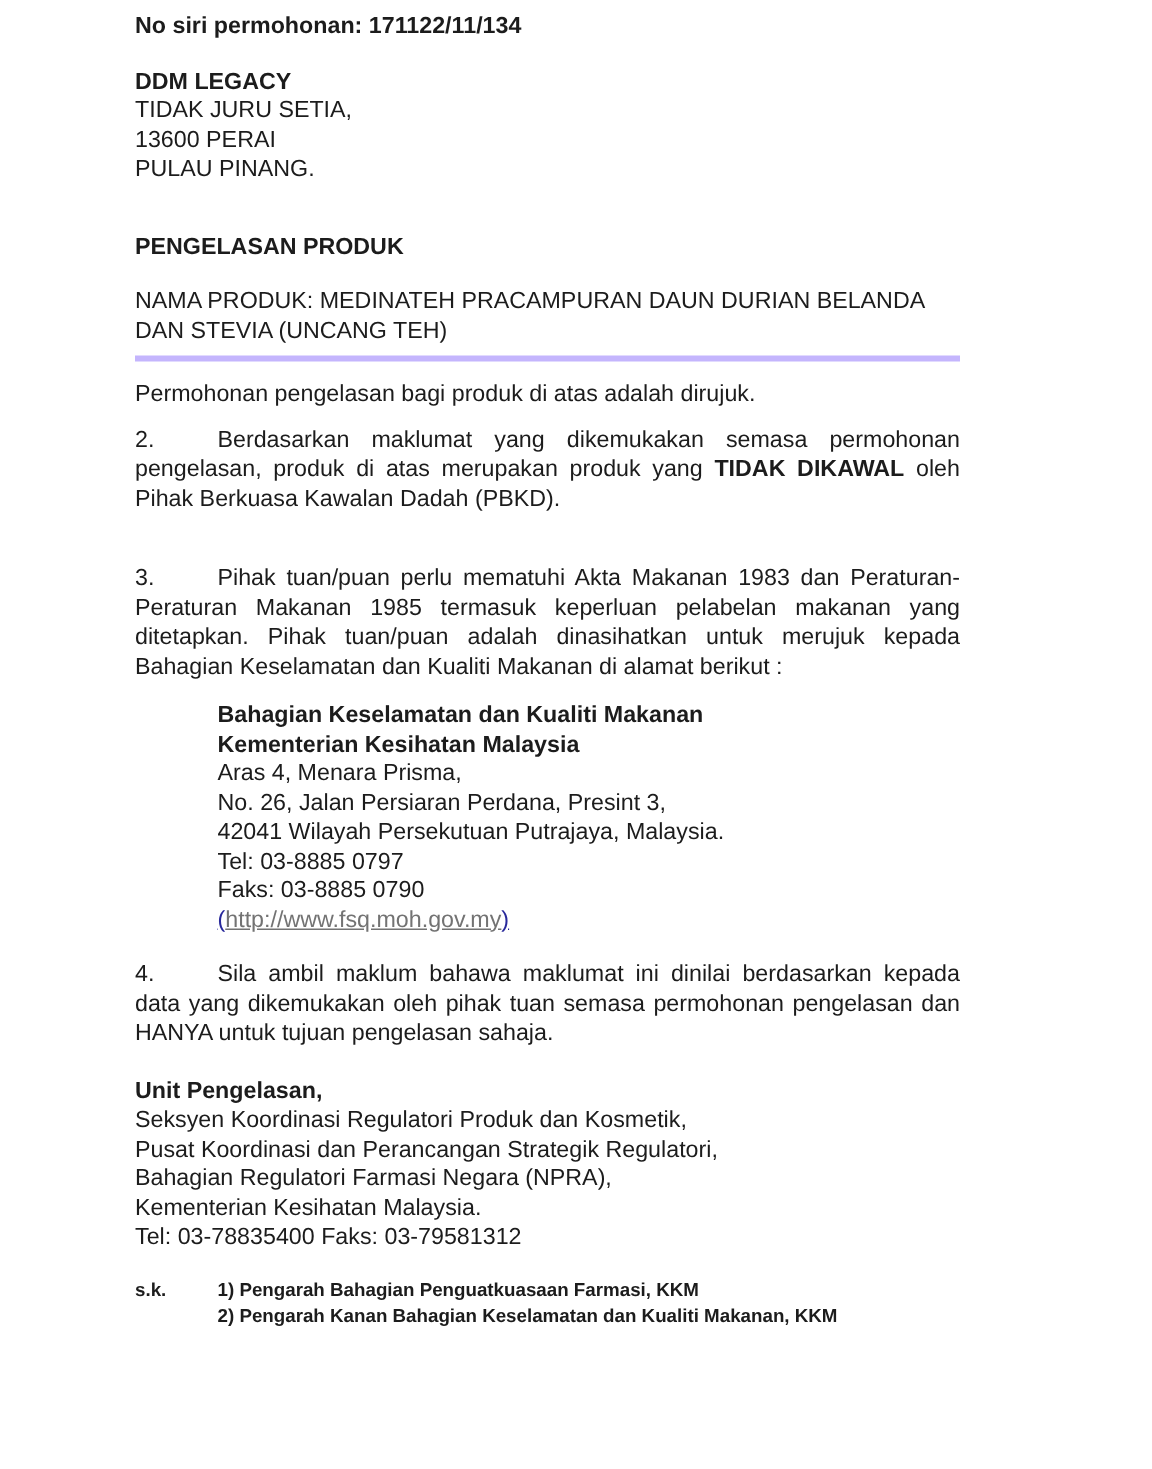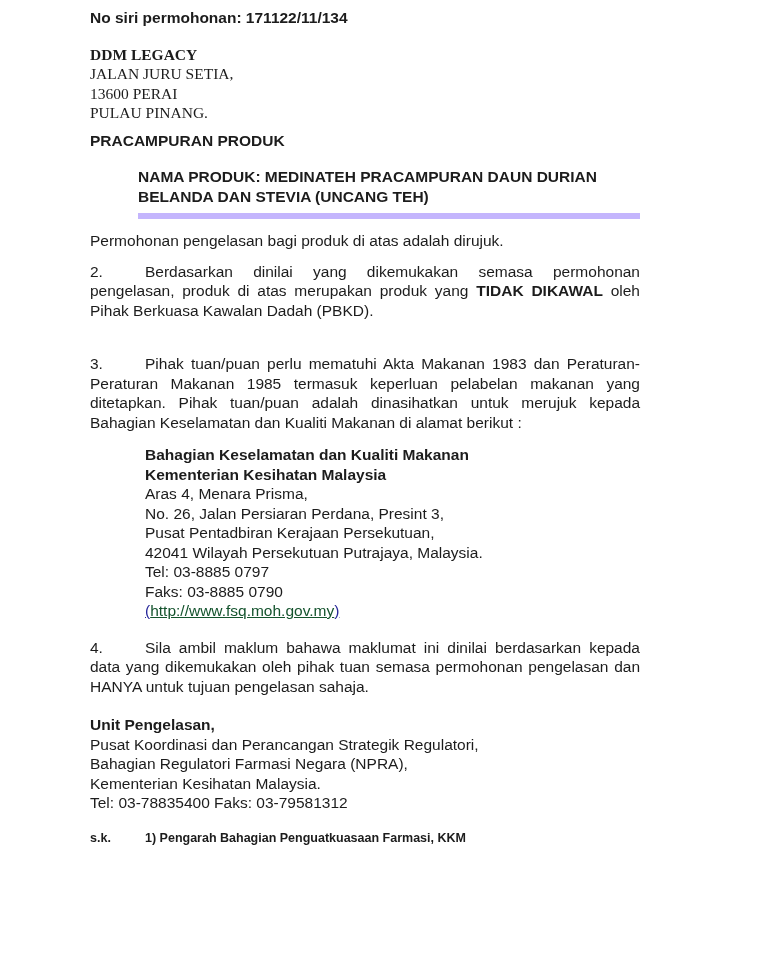--- a/index.html
+++ b/index.html
@@ -18,32 +18,31 @@
     font-size: 15.5px;
     line-height: 19.5px;
     color: #1c1c1c;
     overflow: hidden;
   }
   .b { font-weight: bold; }
   .line { display: block; }
 
   .serial { font-weight: bold; margin-bottom: 17px; }
 
-  .recipient { margin-bottom: 8px; font-family: Liberation Serif, serif; }
+  .recipient { margin-bottom: 32px; }
 
   .salutation { margin-bottom: 17px; }
 
   .subject-heading { font-weight: bold; margin-bottom: 17px; }
 
   .subject-title {
-    font-weight: bold;
+    font-weight: normal;
     padding-bottom: 7px;
-    border-bottom: 6px solid #c4b5fd;
+    border-bottom: 4px solid #c4b5fd;
     margin-bottom: 12px;
-    margin-left: 48px;
   }
 
   .intro { margin-bottom: 11px; }
 
   .para {
     text-align: justify;
     margin: 0 0 13px 0;
   }
   .para.gap-after { margin-bottom: 34px; }
   .para-num {
@@ -51,21 +50,21 @@
     width: 55px;
     font-style: normal;
   }
 
   .addr-block {
     margin-left: 55px;
     margin-bottom: 17px;
   }
 
   .doc-link {
-    color: #14532d;
+    color: #737373;
     text-decoration: underline;
   }
   .link-paren {
     color: #28289b;
     text-decoration: underline;
   }
 
   .sender { margin-bottom: 17px; }
 
   .cc {
@@ -82,58 +81,59 @@
 </style>
 </head>
 <body>
 
 <div class="page">
 
   <div class="serial">No siri permohonan: 171122/11/134</div>
 
   <div class="recipient">
     <span class="line b">DDM LEGACY</span>
-    <span class="line">JALAN JURU SETIA,</span>
+    <span class="line">TIDAK JURU SETIA,</span>
     <span class="line">13600 PERAI</span>
     <span class="line">PULAU PINANG.</span>
   </div>
 
 
-  <div class="subject-heading">PRACAMPURAN PRODUK</div>
+  <div class="subject-heading">PENGELASAN PRODUK</div>
 
   <div class="subject-title">NAMA PRODUK: MEDINATEH PRACAMPURAN DAUN DURIAN BELANDA DAN STEVIA (UNCANG TEH)</div>
 
   <div class="intro">Permohonan pengelasan bagi produk di atas adalah dirujuk.</div>
 
-  <p class="para gap-after"><span class="para-num">2.</span><span>Berdasarkan dinilai yang dikemukakan semasa permohonan pengelasan, produk di atas merupakan produk yang </span><span class="b">TIDAK DIKAWAL</span><span> oleh Pihak Berkuasa Kawalan Dadah (PBKD).</span></p>
+  <p class="para gap-after"><span class="para-num">2.</span><span>Berdasarkan maklumat yang dikemukakan semasa permohonan pengelasan, produk di atas merupakan produk yang </span><span class="b">TIDAK DIKAWAL</span><span> oleh Pihak Berkuasa Kawalan Dadah (PBKD).</span></p>
 
   <p class="para"><span class="para-num">3.</span><span>Pihak tuan/puan perlu mematuhi Akta Makanan 1983 dan Peraturan-Peraturan Makanan 1985 termasuk keperluan pelabelan makanan yang ditetapkan. Pihak tuan/puan adalah dinasihatkan untuk merujuk kepada Bahagian Keselamatan dan Kualiti Makanan di alamat berikut :</span></p>
 
   <div class="addr-block">
     <span class="line b">Bahagian Keselamatan dan Kualiti Makanan</span>
     <span class="line b">Kementerian Kesihatan Malaysia</span>
     <span class="line">Aras 4, Menara Prisma,</span>
     <span class="line">No. 26, Jalan Persiaran Perdana, Presint 3,</span>
-    <span class="line">Pusat Pentadbiran Kerajaan Persekutuan,</span>
     <span class="line">42041 Wilayah Persekutuan Putrajaya, Malaysia.</span>
     <span class="line">Tel: 03-8885 0797</span>
     <span class="line">Faks: 03-8885 0790</span>
     <span class="line"><span class="link-paren">(</span><a class="doc-link" href="#">http://www.fsq.moh.gov.my</a><span class="link-paren">)</span></span>
   </div>
 
   <p class="para" style="margin-bottom:19px;"><span class="para-num">4.</span><span>Sila ambil maklum bahawa maklumat ini dinilai berdasarkan kepada data yang dikemukakan oleh pihak tuan semasa permohonan pengelasan dan HANYA untuk tujuan pengelasan sahaja.</span></p>
 
   <div class="sender">
     <span class="line b">Unit Pengelasan,</span>
+    <span class="line">Seksyen Koordinasi Regulatori Produk dan Kosmetik,</span>
     <span class="line">Pusat Koordinasi dan Perancangan Strategik Regulatori,</span>
     <span class="line">Bahagian Regulatori Farmasi Negara (NPRA),</span>
     <span class="line">Kementerian Kesihatan Malaysia.</span>
     <span class="line">Tel: 03-78835400 Faks: 03-79581312</span>
   </div>
 
   <div class="cc">
     <span class="cc-label">s.k.</span>
     <span class="cc-items">
       <span class="line">1) Pengarah Bahagian Penguatkuasaan Farmasi, KKM</span>
+      <span class="line">2) Pengarah Kanan Bahagian Keselamatan dan Kualiti Makanan, KKM</span>
     </span>
   </div>
 
 </div>
 
 </body></html>

